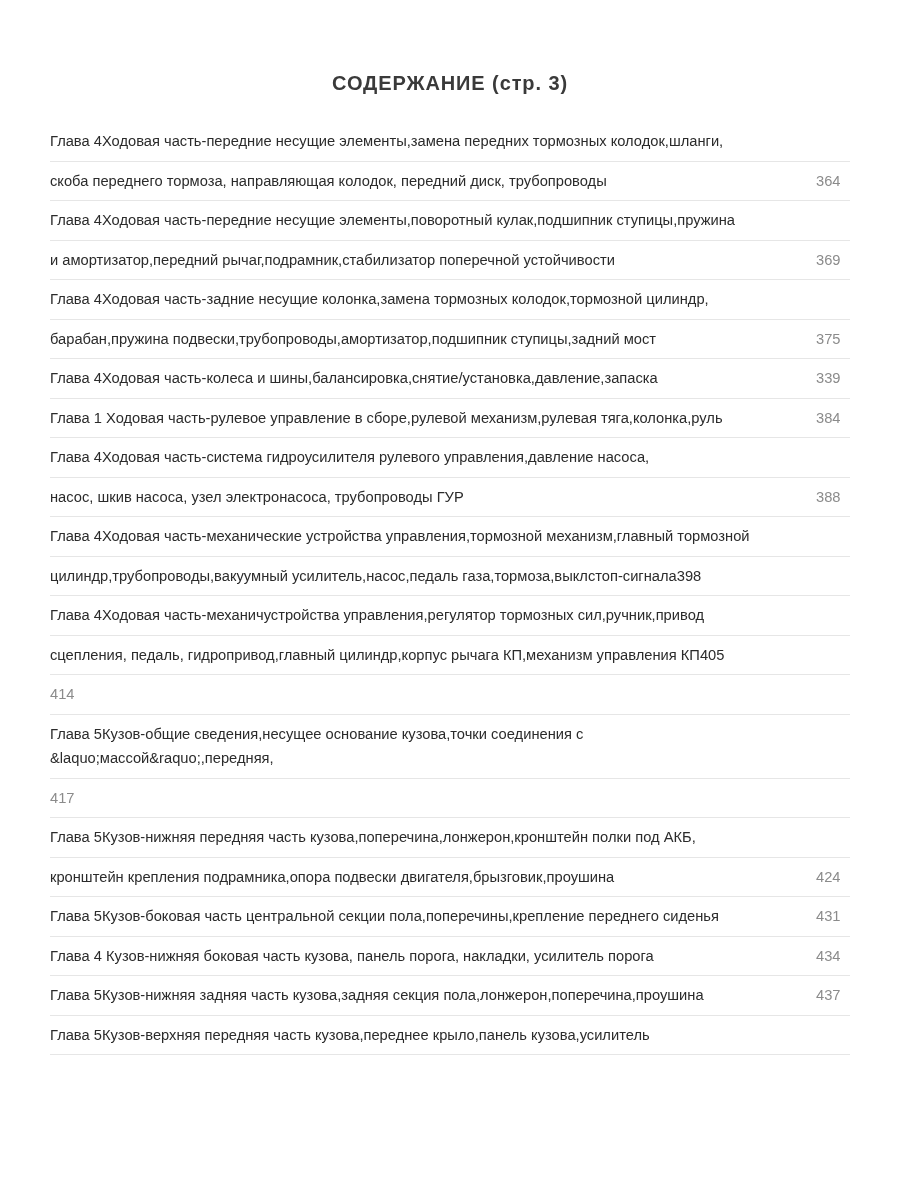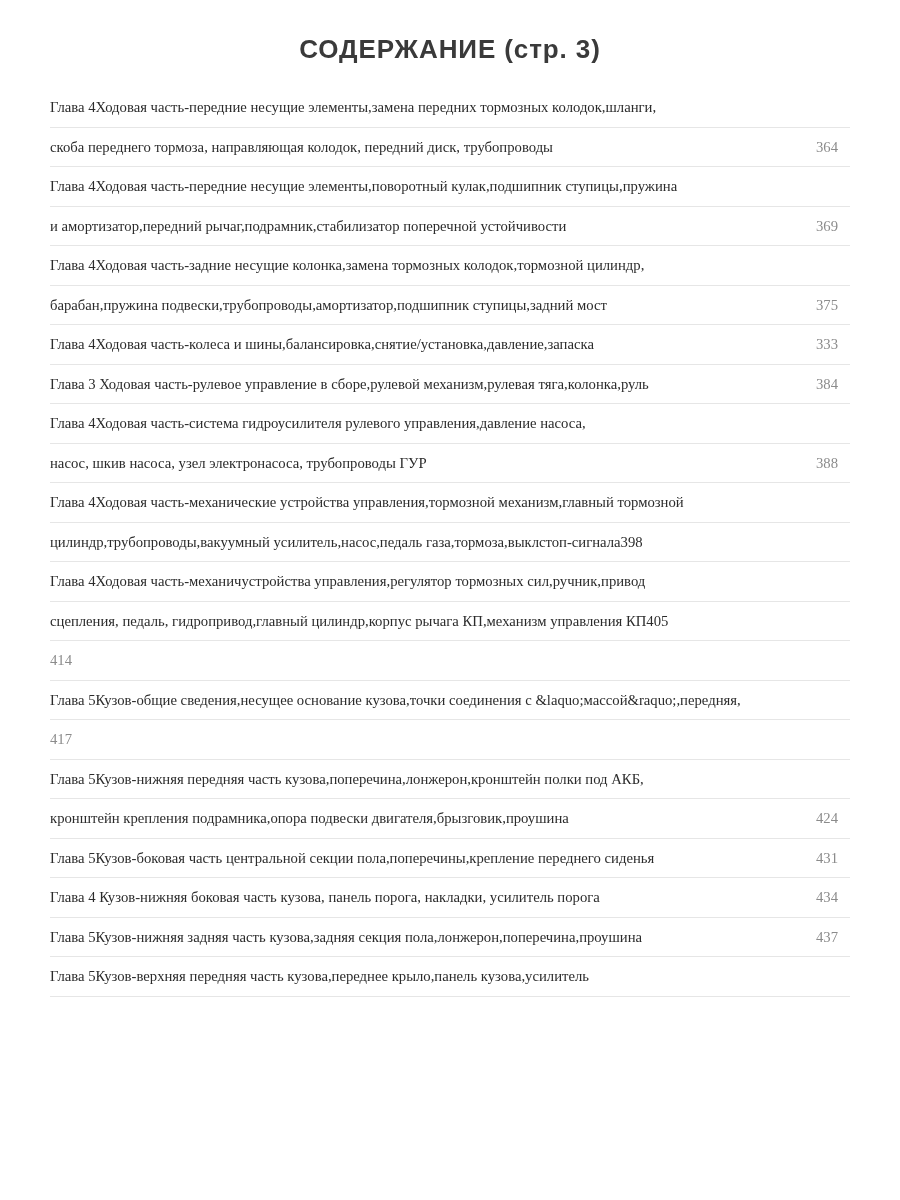--- a/index.html
+++ b/index.html
@@ -20,45 +20,44 @@
   .page {
     width: 900px;
     height: 1200px;
     position: relative;
     box-sizing: border-box;
     overflow: hidden;
   }
 
   .page-title {
     text-align: center;
-    font-size: 26px;
+    font-size: 20px;
     font-weight: bold;
     letter-spacing: 0.9px;
     color: #3a3a3a;
-    margin: 0;
-    padding: 32px 0 0 0;
+    margin: 6px;
+    padding: 60px 0 0 0;
     line-height: 34px;
     font-family: "Liberation Sans", "DejaVu Sans", sans-serif;
   }
 
   .toc {
     margin: 22px 50px 0 50px;
     width: 800px;
     box-sizing: border-box;
   }
 
   .toc-row {
     display: flex;
     align-items: flex-end;
     justify-content: space-between;
     border-bottom: 1px solid #e6e6e6;
     box-sizing: border-box;
     padding: 7px 0 7px 0;
     min-height: 20px;
-    font-family: Liberation Serif, serif;
   }
 
   .toc-row.first {
     border-top: none;
   }
 
   .toc-title {
     font-size: 14.7px;
     line-height: 24.5px;
     color: #2b2b2b;
@@ -118,24 +117,24 @@
       <div class="toc-row">
         <div class="toc-title">Глава 4Ходовая часть-задние несущие колонка,замена тормозных колодок,тормозной цилиндр,</div>
         <div class="toc-page empty"></div>
       </div>
       <div class="toc-row">
         <div class="toc-title">барабан,пружина подвески,трубопроводы,амортизатор,подшипник ступицы,задний мост</div>
         <div class="toc-page">375</div>
       </div>
       <div class="toc-row">
         <div class="toc-title">Глава 4Ходовая часть-колеса и шины,балансировка,снятие/установка,давление,запаска</div>
-        <div class="toc-page">333</div>
+        <div class="toc-page">339</div>
       </div>
       <div class="toc-row">
-        <div class="toc-title">Глава 3 Ходовая часть-рулевое управление в сборе,рулевой механизм,рулевая тяга,колонка,руль</div>
+        <div class="toc-title">Глава 1 Ходовая часть-рулевое управление в сборе,рулевой механизм,рулевая тяга,колонка,руль</div>
         <div class="toc-page">384</div>
       </div>
       <div class="toc-row">
         <div class="toc-title">Глава 4Ходовая часть-система гидроусилителя рулевого управления,давление насоса,</div>
         <div class="toc-page empty"></div>
       </div>
       <div class="toc-row">
         <div class="toc-title">насос, шкив насоса, узел электронасоса, трубопроводы ГУР</div>
         <div class="toc-page">388</div>
       </div>

